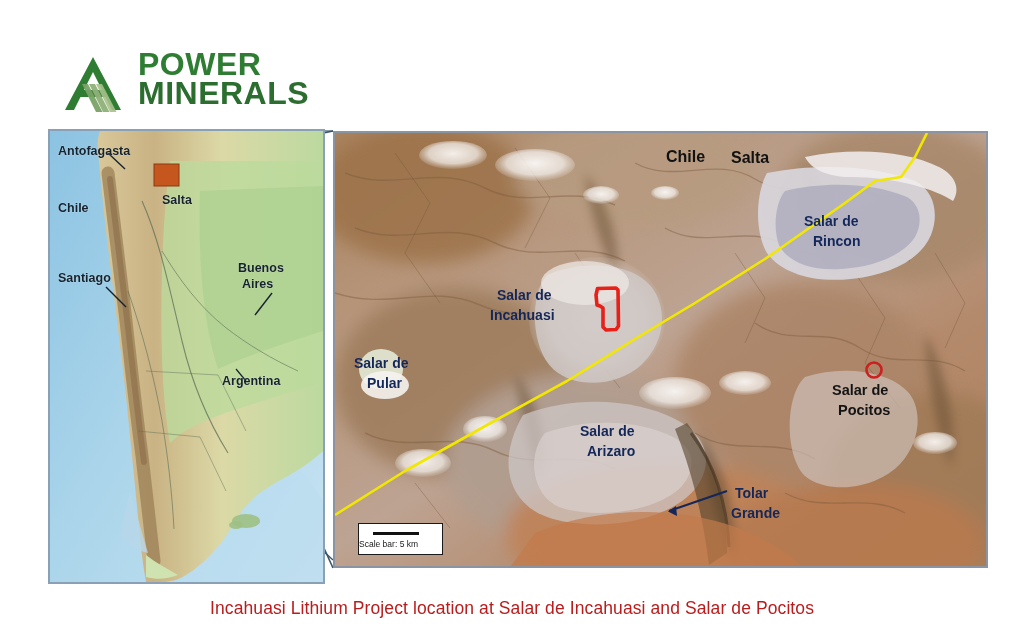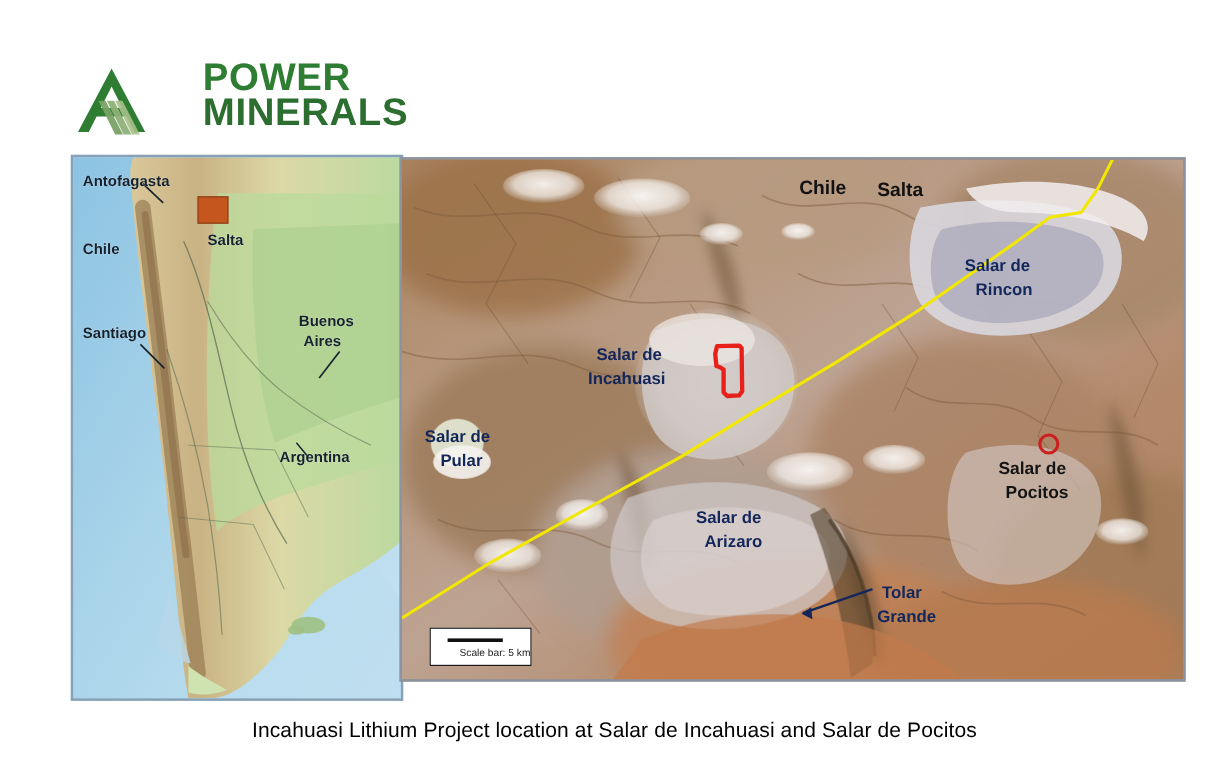--- a/index.html
+++ b/index.html
@@ -30,38 +30,37 @@
     left: 0;
     top: 2px;
     width: 64px;
     height: 62px;
   }
   #logo-wordmark {
     position: absolute;
     left: 76px;
     top: -2px;
     line-height: 0.92;
-    margin-left: 31px;
   }
   .logo-line {
     font-family: "Liberation Sans", sans-serif;
     font-weight: 700;
     font-size: 32px;
     letter-spacing: 0.5px;
     color: #2e7d32;
     display: block;
     white-space: nowrap;
   }
   .logo-line.l1 { color: #2f7d33; }
   .logo-line.l2 { color: #2b6e2f; text-align: right; }
 
   
   #inset-map {
     position: absolute;
-    left: 59px;
+    left: 48px;
     top: 129px;
     width: 277px;
     height: 455px;
     border: 2px solid #8aa0b4;
     box-sizing: border-box;
     overflow: hidden;
     background: #9fd0ea;
   }
   #inset-svg { display: block; width: 100%; height: 100%; }
 
@@ -129,37 +128,37 @@
     top: 8px;
     width: 46px;
     height: 2.5px;
     background: #111111;
   }
   #scale-text {
     position: absolute;
     left: 0;
     right: 0;
     top: 15px;
-    text-align: right;
+    text-align: left;
     font-family: "Liberation Sans", sans-serif;
     font-size: 8.5px;
     color: #1a1a1a;
     white-space: nowrap;
   }
 
   
   #caption {
     position: absolute;
     left: 0;
     right: 0;
     top: 598px;
     text-align: center;
     font-family: "Liberation Sans", sans-serif;
     font-size: 17.5px;
-    color: #000000;
+    color: #b91c1c;
     letter-spacing: 0.1px;
   }
 </style>
 </head>
 <body>
 
 <div id="logo-block">
   <div id="logo-mark">
     <svg viewBox="0 0 64 62" width="64" height="62" aria-hidden="true">
 

